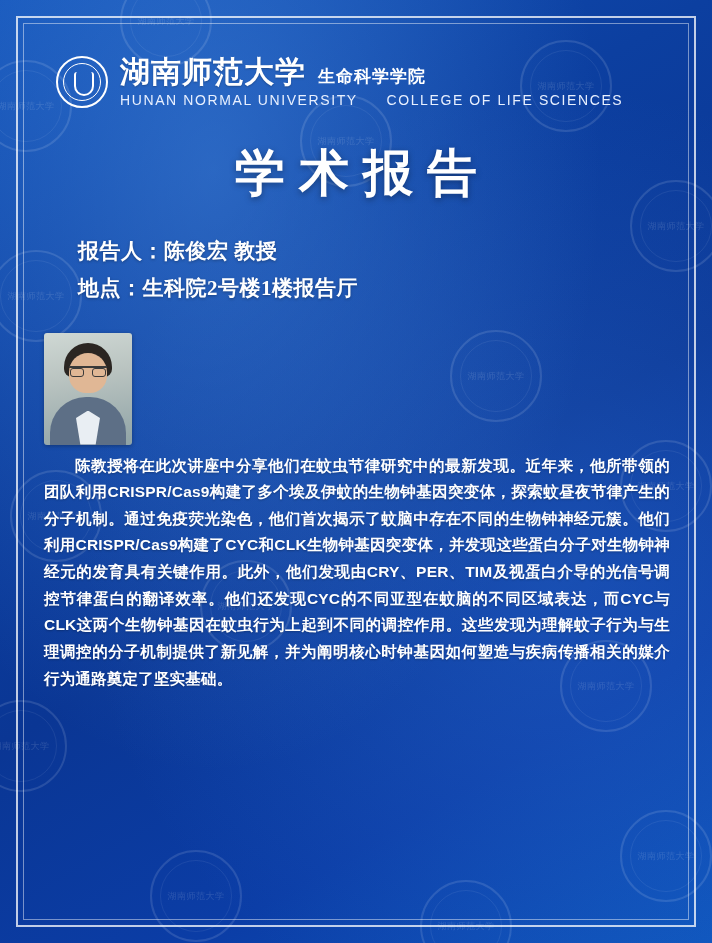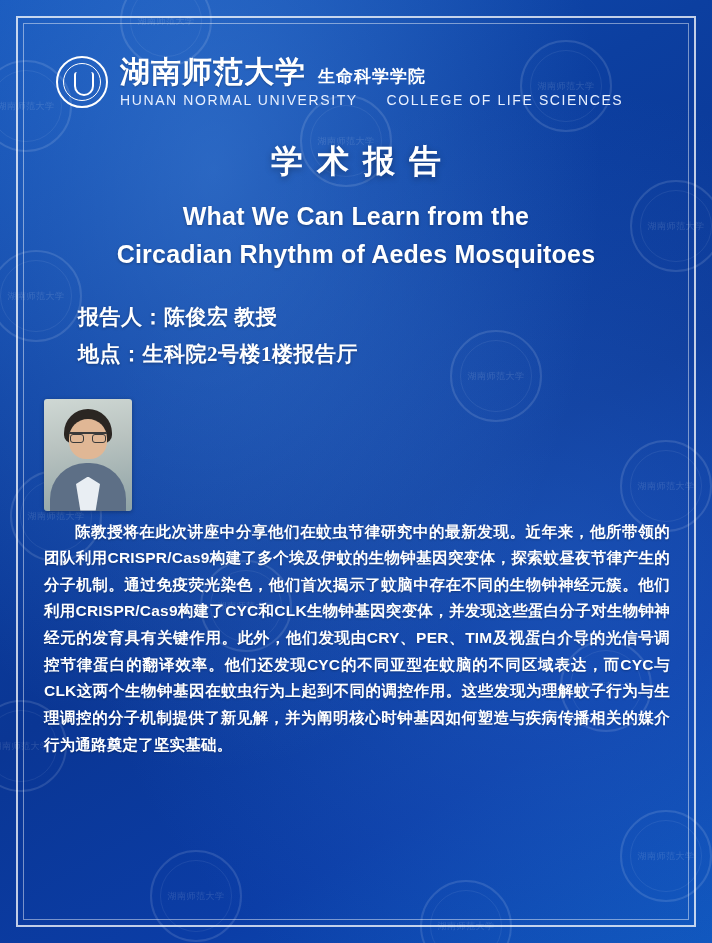--- a/index.html
+++ b/index.html
@@ -131,21 +131,21 @@
     margin-top: 4px;
     white-space: nowrap;
   }
   .univ-en .sep { display: inline-block; width: 18px; }
 
   
   .title-cn {
     text-align: center;
     font-family: "Liberation Serif", serif;
     font-weight: bold;
-    font-size: 32px;
+    font-size: 50px;
     color: #ffffff;
     letter-spacing: 14px;
     margin: 26px 0 14px 14px;
     text-shadow: 0 2px 6px rgba(0,0,0,0.35);
   }
   .title-en {
     text-align: center;
     font-weight: bold;
     font-size: 25px;
     color: #ffffff;
@@ -314,24 +314,20 @@
         <div class="univ-en">
           <span>HUNAN NORMAL UNIVERSITY</span>
           <span class="sep"></span>
           <span>COLLEGE OF LIFE SCIENCES</span>
         </div>
       </div>
     </div>
 
     <div class="title-cn">学术报告</div>
 
-    <div class="title-en">
-      <div>What We Can Learn from the</div>
-      <div>Circadian Rhythm of Aedes Mosquitoes</div>
-    </div>
 
     <div class="meta">
       <div class="meta-line">报告人：陈俊宏 教授</div>
       <div class="meta-line">地点：生科院2号楼1楼报告厅</div>
     </div>
 
     <div class="bio">
       <div class="portrait">
         <div class="body"></div>
         <div class="shirt"></div>

